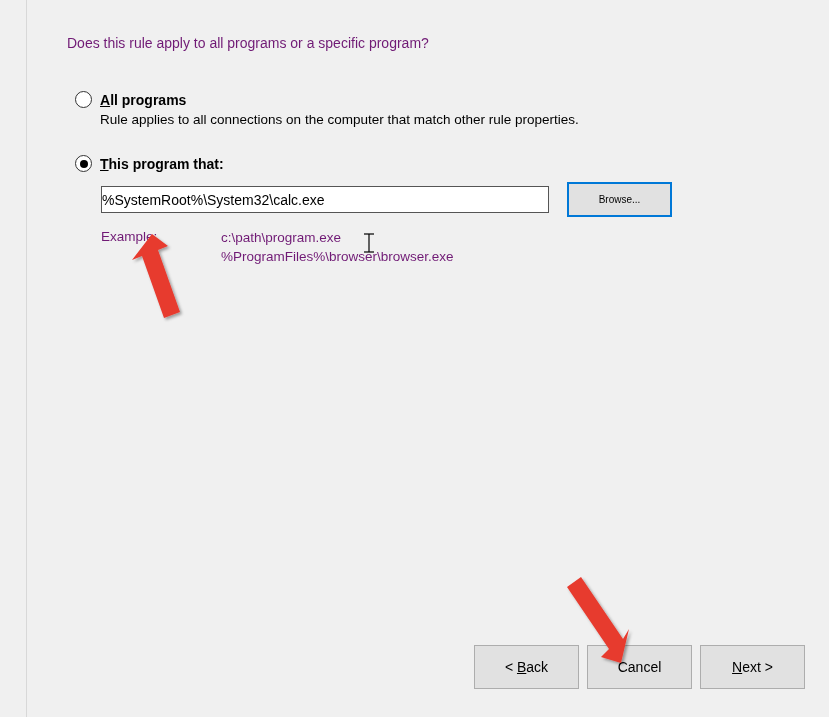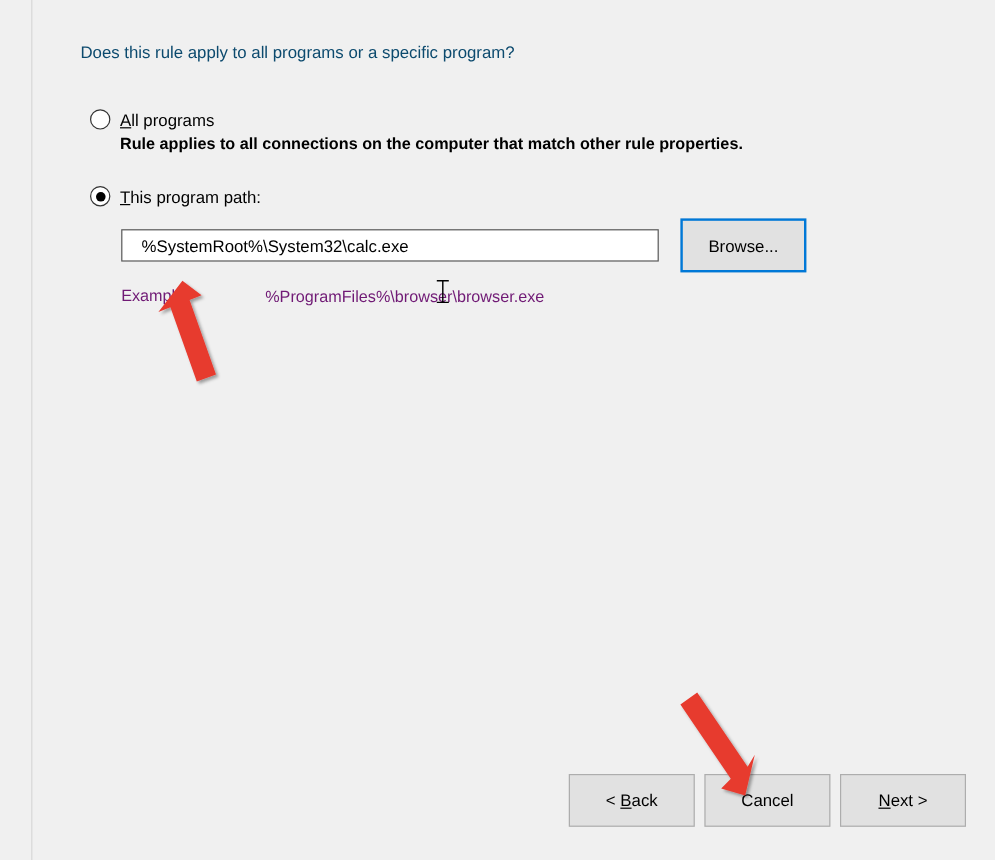--- a/index.html
+++ b/index.html
@@ -17,21 +17,21 @@
       left: 26px;
       top: 0;
       right: 0;
       bottom: 0;
       background: #f0f0f0;
       border-left: 1px solid #d8d8d8;
       padding: 35px 40px 20px 40px;
     }
     .question {
       font-size: 14px;
-      color: #0c4a6e;
+      color: #701a75;
       margin-bottom: 40px;
     }
     .radio-group {
       margin-left: 8px;
     }
     .radio-option {
       margin-bottom: 28px;
     }
     .radio-row {
       display: flex;
@@ -50,54 +50,53 @@
       flex-shrink: 0;
     }
     .radio.selected::after {
       content: '';
       width: 8px;
       height: 8px;
       background: #000;
       border-radius: 50%;
     }
     .radio-label {
-      font-weight: normal;
+      font-weight: bold;
       font-size: 14px;
       color: #000;
     }
     .radio-desc {
       margin-left: 25px;
       margin-top: 4px;
       font-size: 13.5px;
       color: #000;
-      font-weight: bold;
     }
     .path-row {
       display: flex;
       margin-left: 26px;
       margin-top: 10px;
       gap: 18px;
       align-items: center;
     }
     .path-input {
       width: 448px;
       height: 27px;
       border: 1px solid #555;
       background: #fff;
-      padding: 2px 16px;
+      padding: 2px 0;
       font-size: 14px;
       font-family: inherit;
       outline: none;
     }
     .browse-btn {
       width: 105px;
-      height: 45px;
+      height: 35px;
       background: #e1e1e1;
       border: 2px solid #0078d7;
-      font-size: 14px;
+      font-size: 10px;
       font-family: inherit;
       cursor: pointer;
     }
     .example-row {
       margin-left: 26px;
       margin-top: 12px;
       display: flex;
       font-size: 13.5px;
       color: #701a75;
     }
@@ -156,29 +155,30 @@
       <div class="radio-row">
         <span class="radio"></span>
         <span class="radio-label"><span class="u">A</span><span>ll programs</span></span>
       </div>
       <div class="radio-desc">Rule applies to all connections on the computer that match other rule properties.</div>
     </div>
 
     <div class="radio-option">
       <div class="radio-row">
         <span class="radio selected"></span>
-        <span class="radio-label"><span class="u">T</span><span>his program path:</span></span>
+        <span class="radio-label"><span class="u">T</span><span>his program that:</span></span>
       </div>
       <div class="path-row">
         <input type="text" class="path-input" value="%SystemRoot%\System32\calc.exe" style="">
         <button class="browse-btn">Browse...</button>
       </div>
       <div class="example-row">
         <div class="example-label">Example:</div>
         <div class="example-paths">
+          <div>c:\path\program.exe</div>
           <div>%ProgramFiles%\browser\browser.exe</div>
         </div>
       </div>
     </div>
 
   </div>
 
   <div class="button-row">
     <button class="nav-btn"><span>&lt; </span><span class="u">B</span><span>ack</span></button>
     <button class="nav-btn">Cancel</button>

